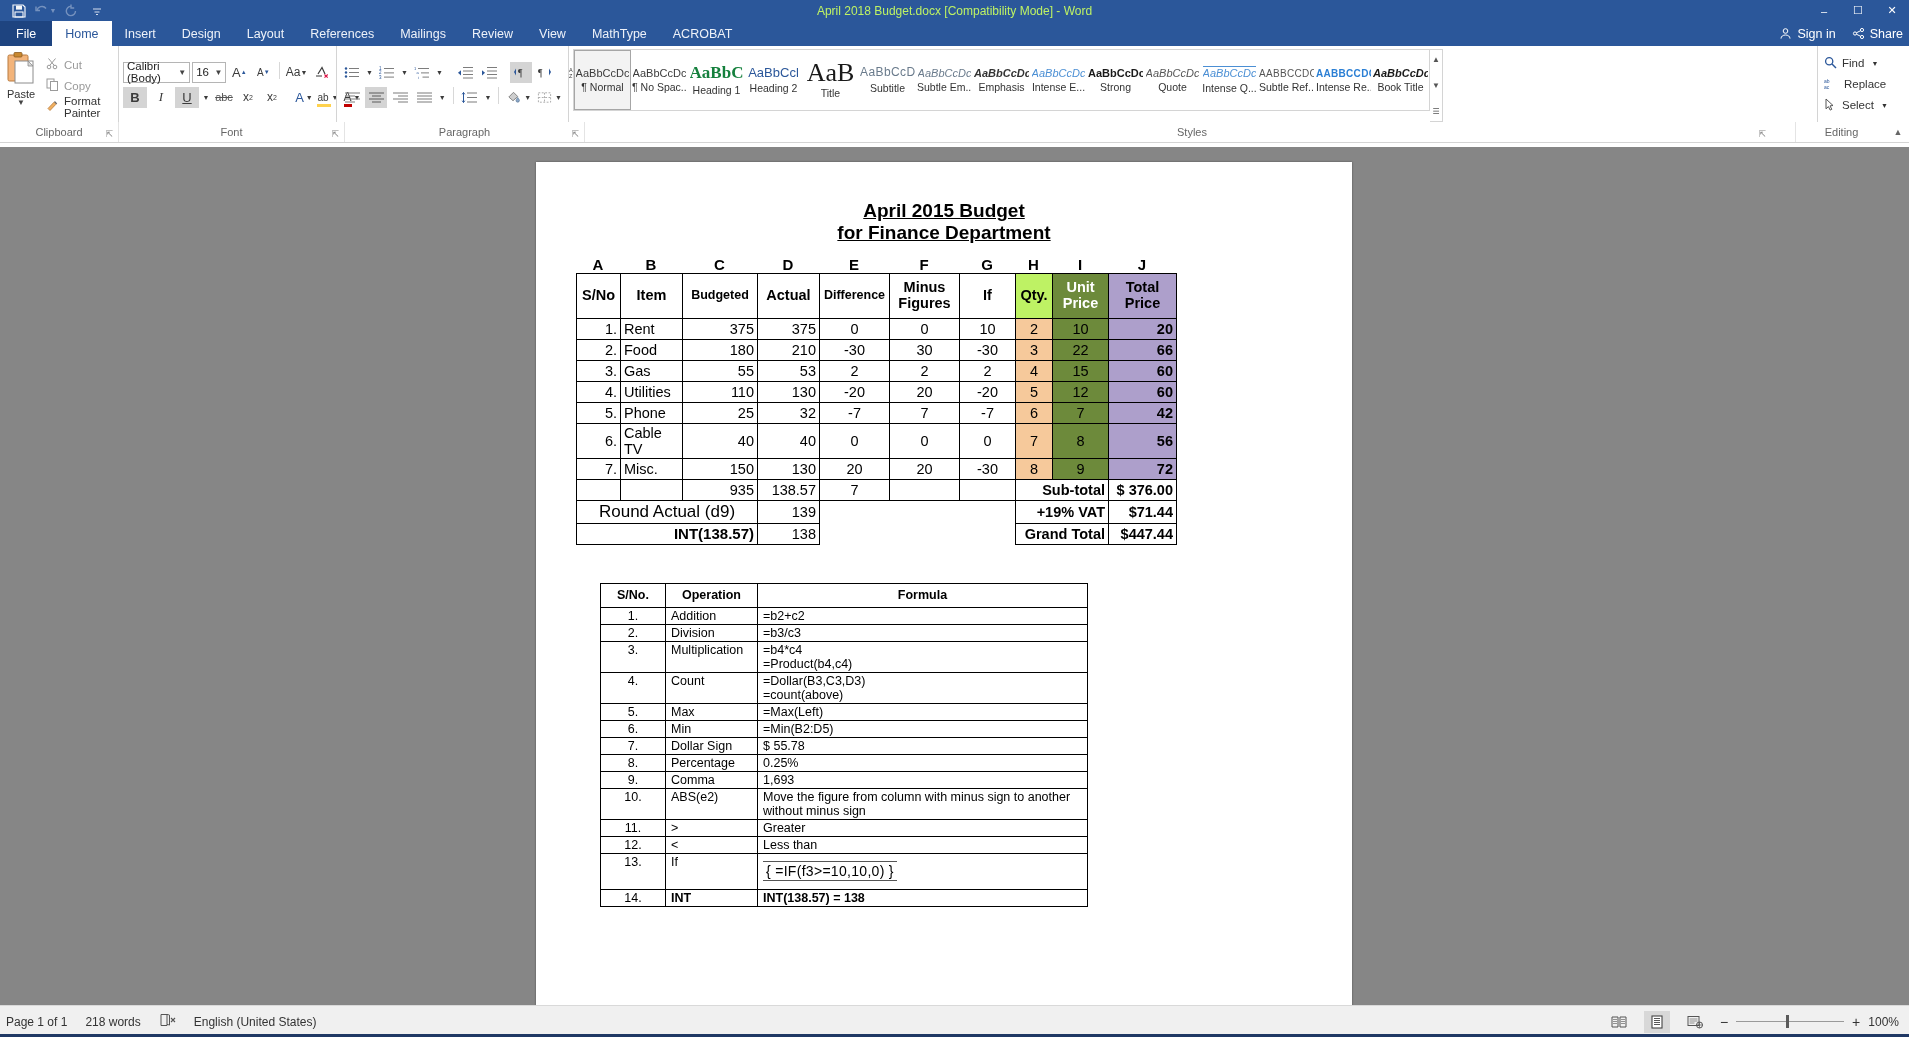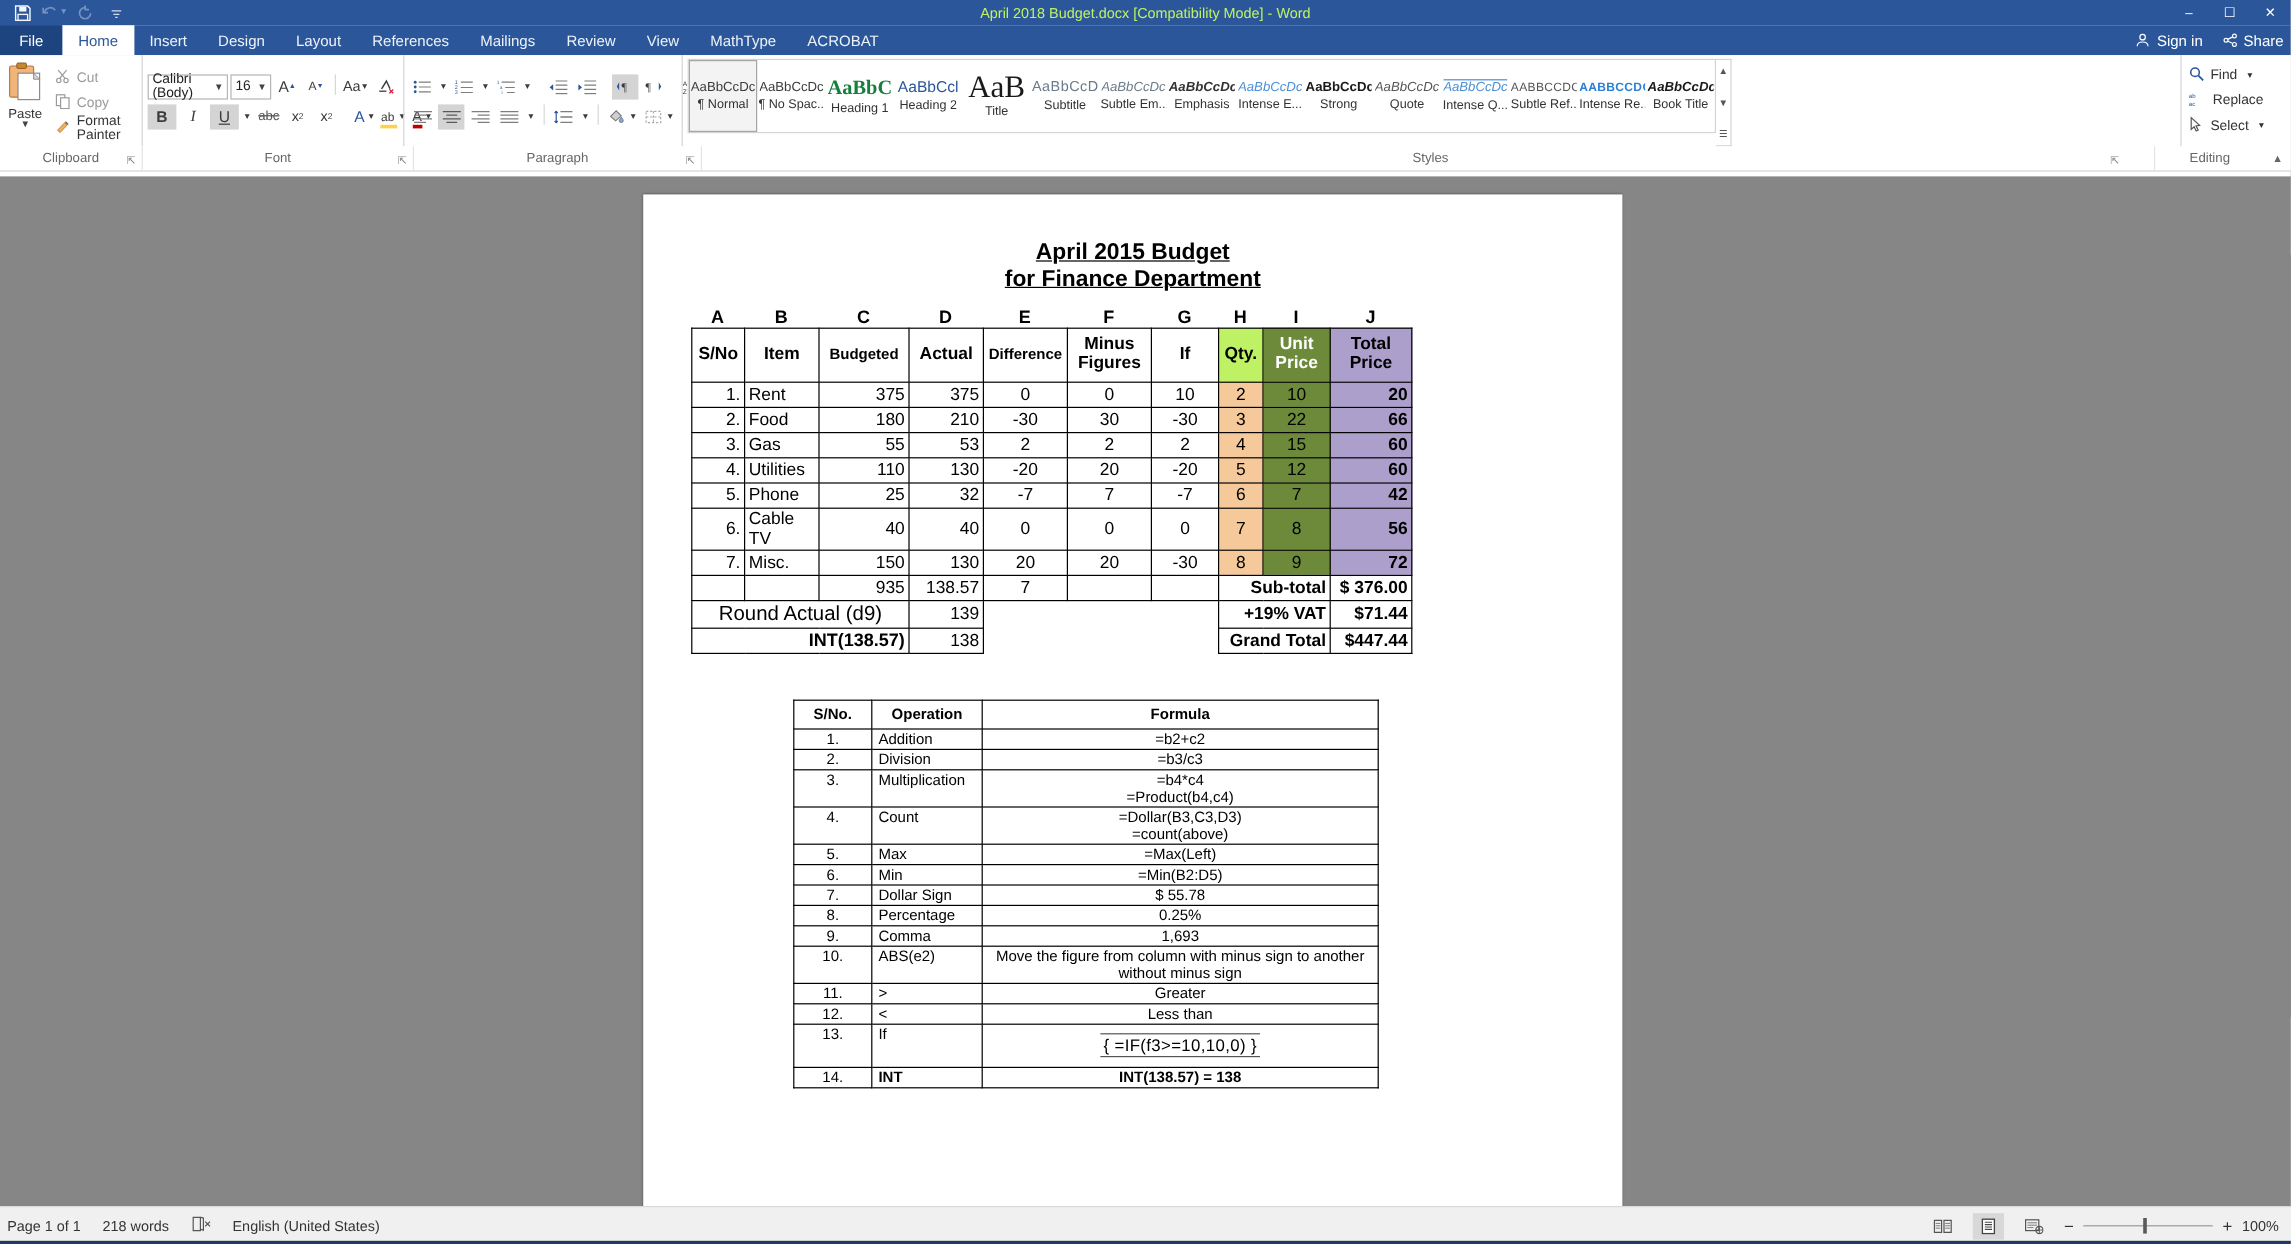--- a/index.html
+++ b/index.html
@@ -142,26 +142,26 @@
   .orange{ background:#f6c99b; text-align:center; font-size:16px;}
   .green{ background:#6d8a3b; color:#fff; text-align:center; font-size:16px;}
   .purple{ background:#ad9fcb; text-align:right; font-weight:bold; font-size:16px; padding-right:6px;}
   .lblr{ text-align:right; font-weight:bold; font-size:14px; padding-right:5px;}
   .money{ text-align:right; font-weight:bold; font-size:16px; padding-right:6px;}
   .bigr{ text-align:right; font-size:17px; padding-right:6px;}
   .nb{ border:none !important; }
   .rowh{ height:21px; }
 
   
-  table.ft{ border-collapse:collapse; table-layout:fixed; margin-top:38px; margin-left:85px;}
+  table.ft{ border-collapse:collapse; table-layout:fixed; margin-top:38px; margin-left:24px;}
   table.ft td{ border:1.3px solid #000; padding:1px 5px; font-size:12.5px; color:#000; }
   .fhd{ font-weight:bold; text-align:center; font-size:15px; height:24px;}
   .fno{ text-align:center; font-size:12.5px;}
   .fop{ text-align:left; }
-  .ffo{ text-align:center; }
+  .ffo{ text-align:left; }
   .fbold{ font-weight:bold; font-size:13.5px;}
   .ifbox{ font-size:14px; letter-spacing:.3px; }
   .ifline{ display:inline-block; border-top:1px solid #555; border-bottom:1px solid #555; padding:1px 3px; }
 
   
   .status{
     position:absolute; left:0; right:0; bottom:0; height:32px; background:#f0f0f0;
     border-top:1px solid #d9d9d9; display:flex; align-items:center; font-size:12px; color:#333;
   }
   .stleft{ display:flex; align-items:center; gap:18px; padding-left:6px;}

